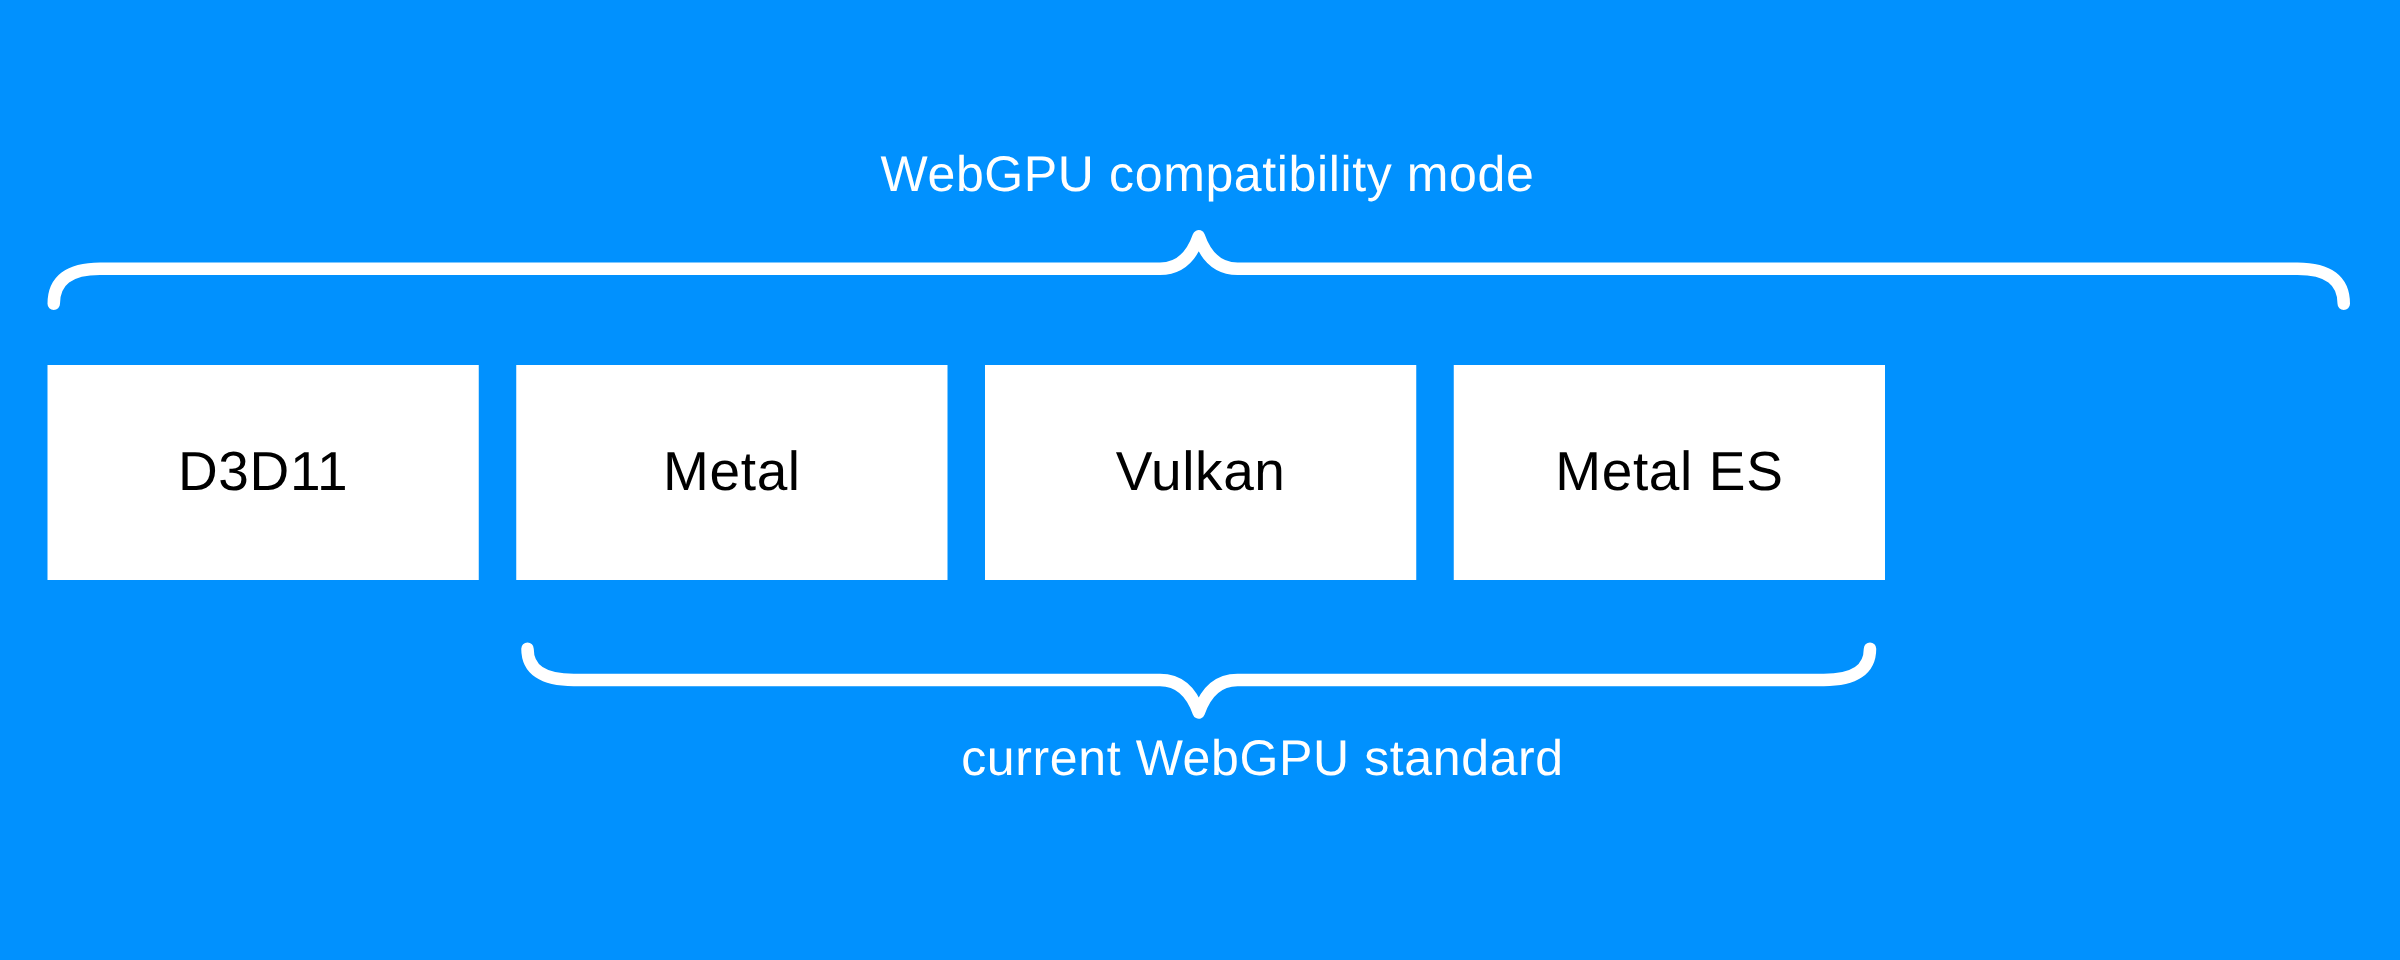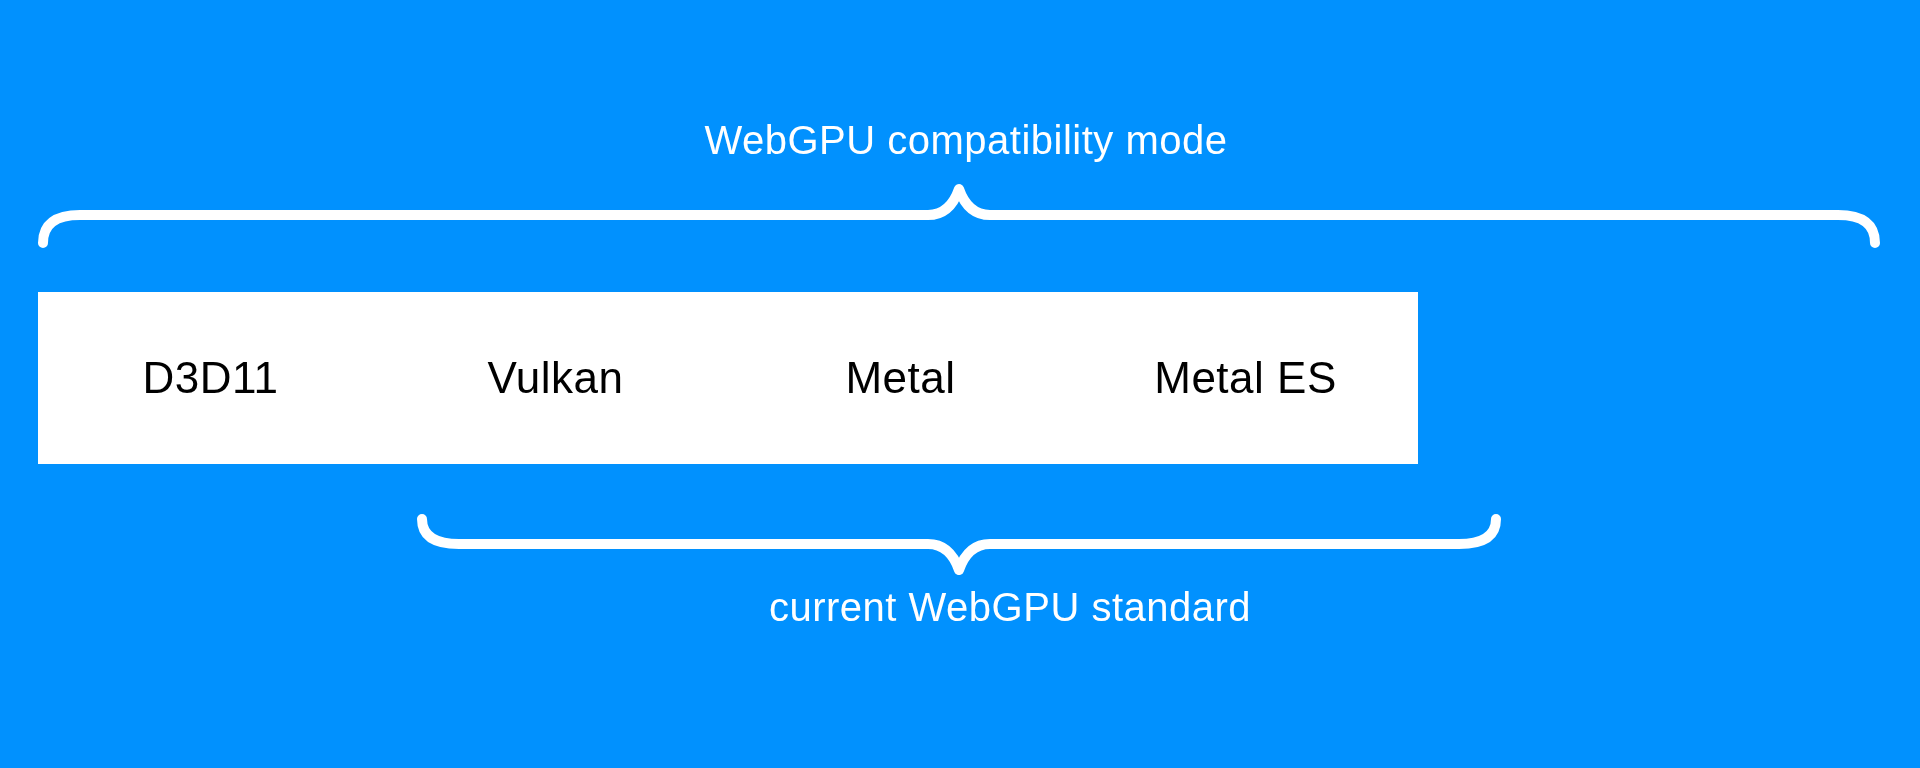--- a/index.html
+++ b/index.html
@@ -46,20 +46,21 @@
     stroke:var(--fg);
     stroke-width:10;
     stroke-linecap:round;
     stroke-linejoin:round;
   }
   .boxes{
     position:absolute;
     left:38px;
     top:292px;
     display:flex;
+    gap:30px;
   }
   .api-box{
     width:345px;
     height:172px;
     background:var(--box-bg);
     color:var(--box-fg);
     display:flex;
     align-items:center;
     justify-content:center;
     font-size:44px;
@@ -79,25 +80,25 @@
     <path class="brace" d="M 422 519 Q 422 544 459 544 L 928 544 Q 950 544 959 570 Q 968 544 990 544 L 1459 544 Q 1496 544 1496 519"></path>
   </svg>
 
   <div class="boxes">
   <div class="api-box">
     <span>D3D11</span>
   </div>
 
 
   <div class="api-box">
-    <span>Vulkan</span>
+    <span>Metal</span>
   </div>
 
   <div class="api-box">
-    <span>Metal</span>
+    <span>Vulkan</span>
   </div>
 
   <div class="api-box">
     <span>Metal ES</span>
   </div>
 </div>
 
   <div class="brace-label bottom-label">current WebGPU standard</div>
 
 </div>

